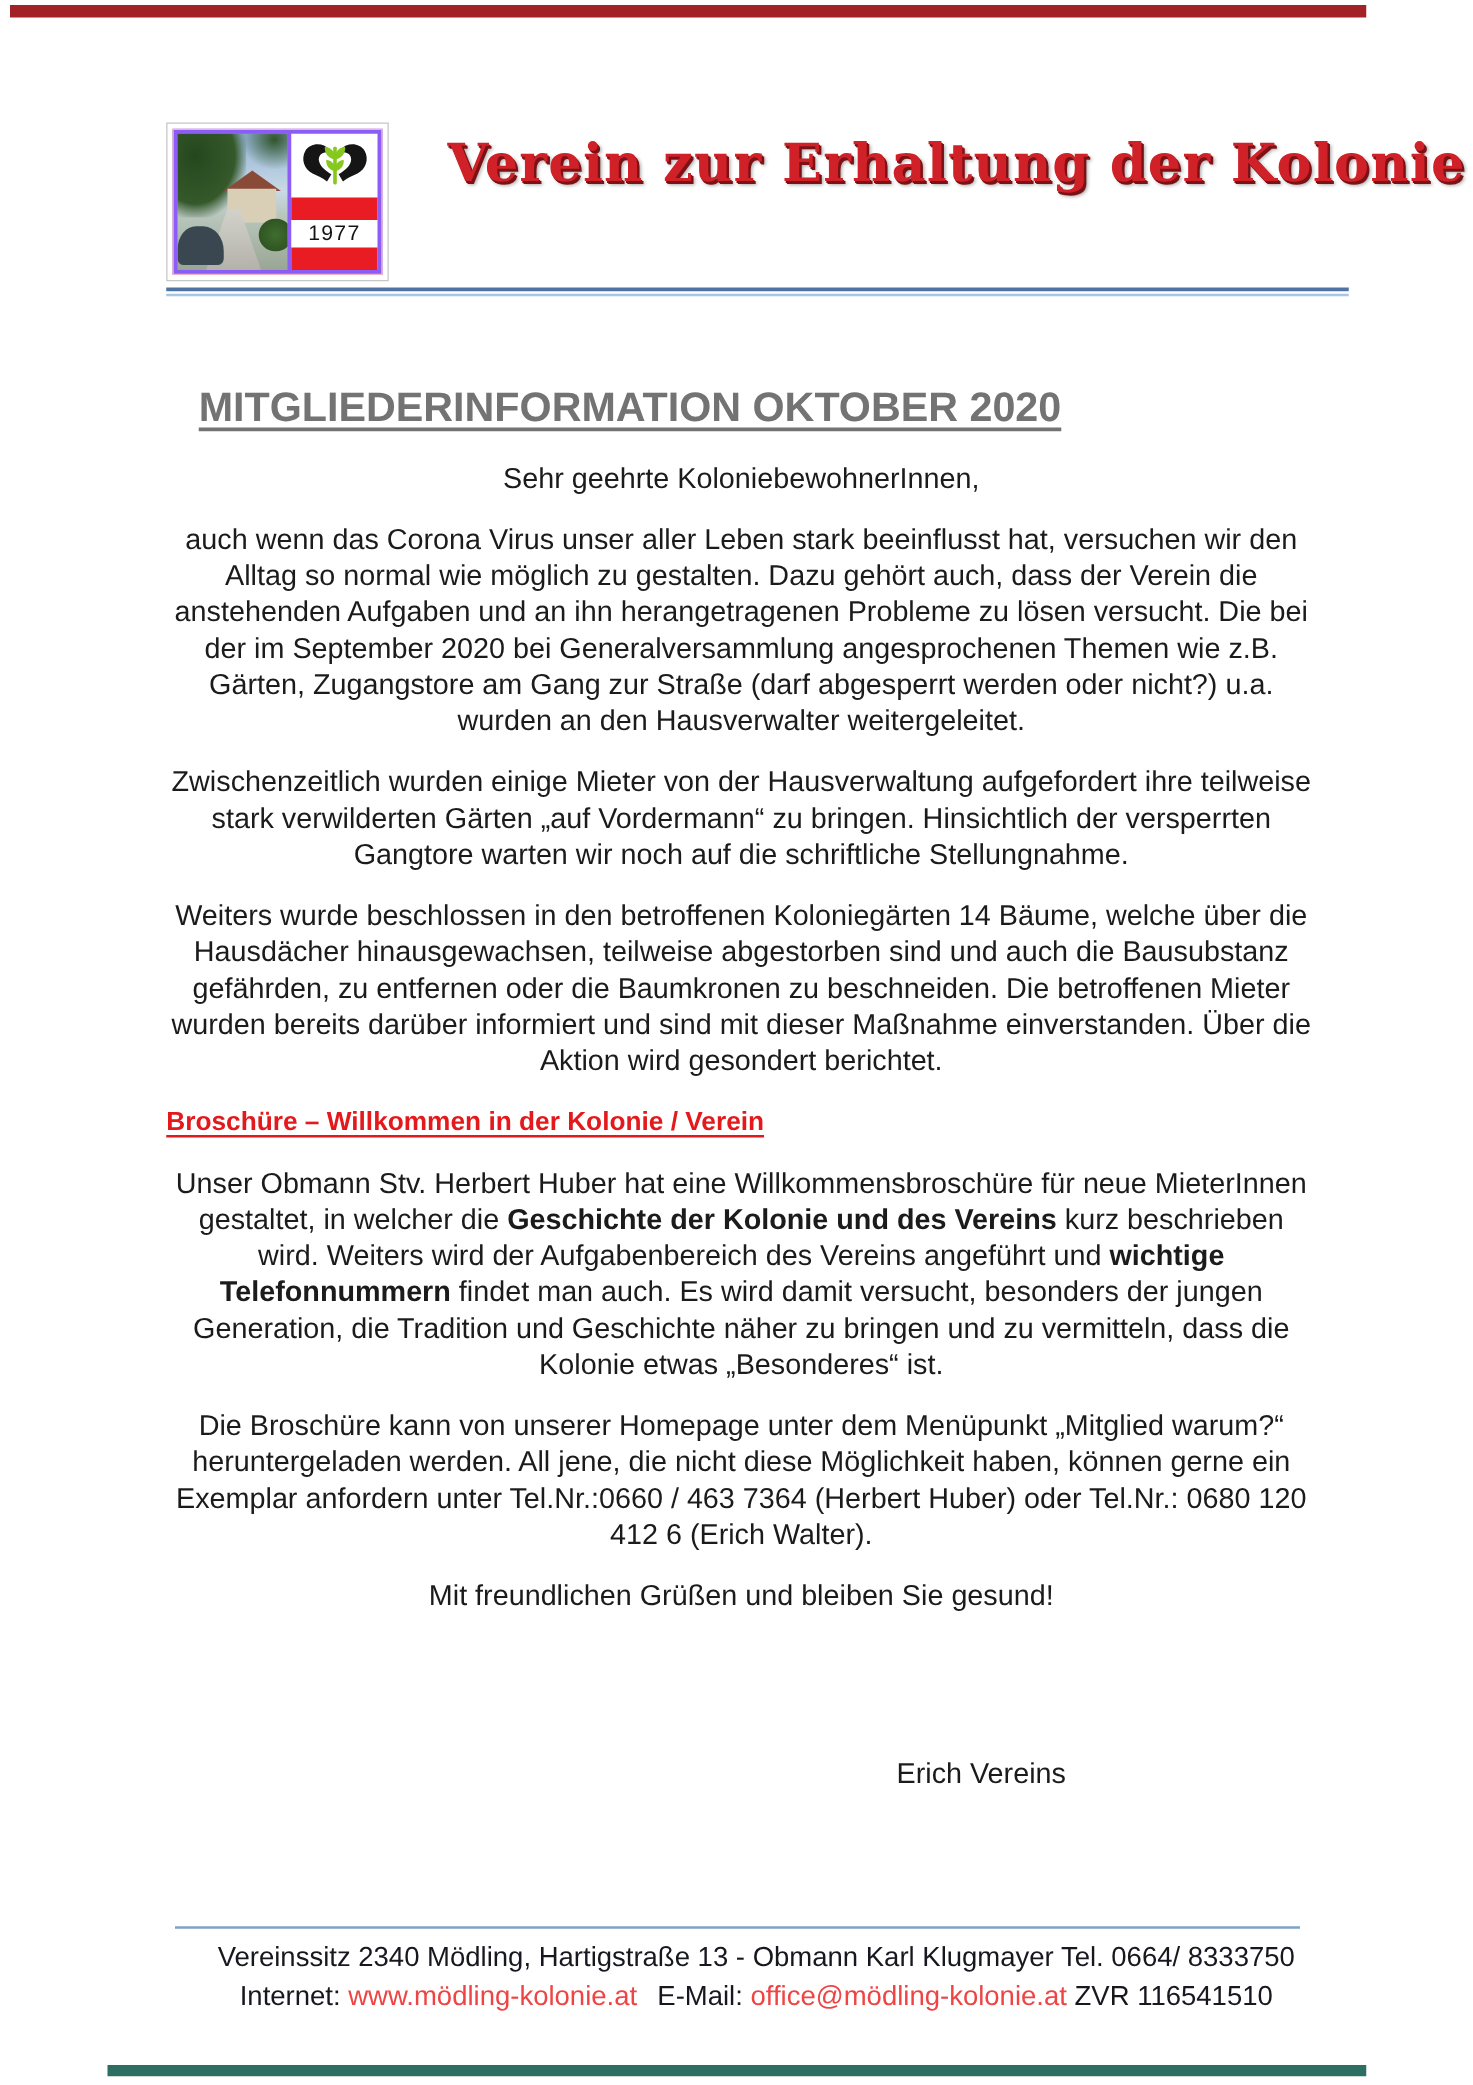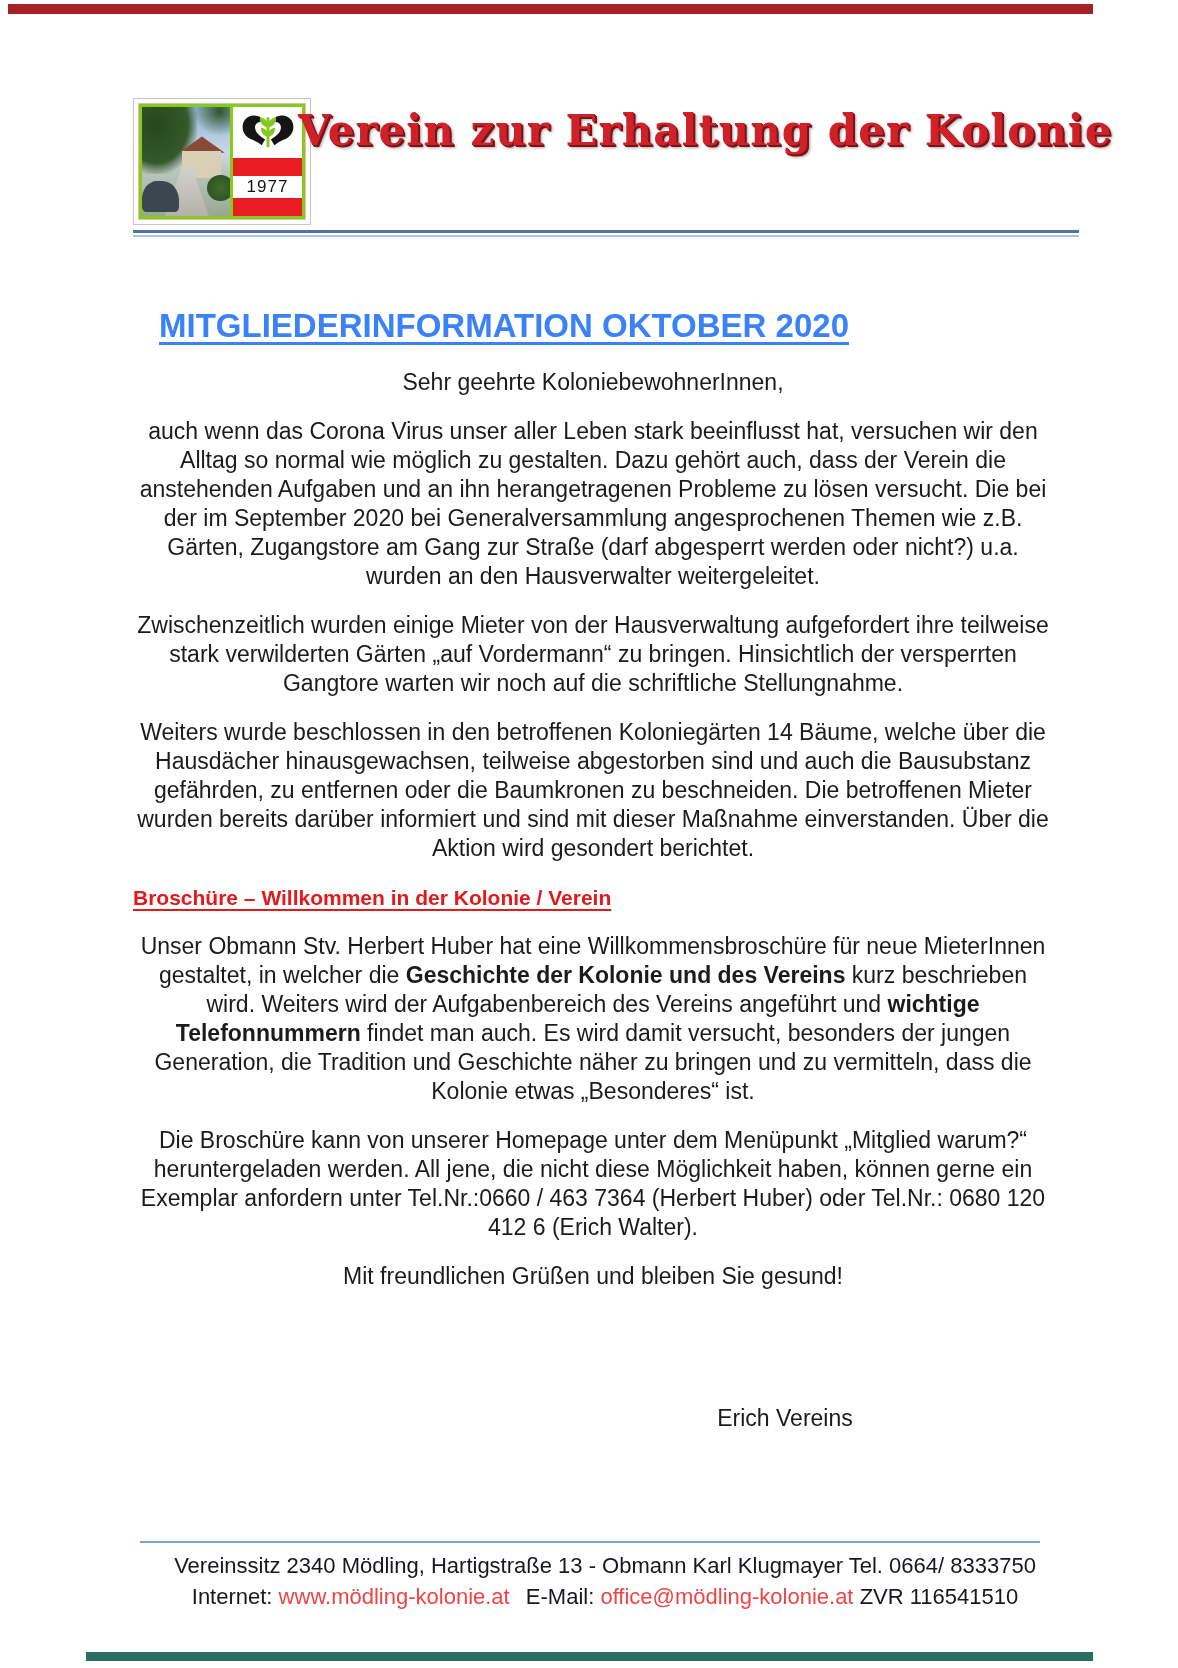--- a/index.html
+++ b/index.html
@@ -12,21 +12,21 @@
   .top-bar { position:absolute; top:4px; left:8px; width:1085px; height:10px; background:#a32225; }
   .bottom-bar { position:absolute; top:1652px; left:86px; width:1007px; height:9px; background:#2b6f63; }
 
   
   .logo {
     position:absolute; top:98px; left:133px; width:178px; height:127px;
     border:1px solid #c6c6c6; background:#fff; padding:4px; box-sizing:border-box;
   }
   .logo-frame {
     width:100%; height:100%; box-sizing:border-box; border:1px solid #f0b6bc;
-    display:flex; padding:3px; gap:3px; background:#84cc16;
+    display:flex; padding:3px; gap:3px; background:#8b5cf6;
   }
   .photo {
     position:relative; flex:0 0 55%; overflow:hidden;
     background:linear-gradient(180deg,#8fb2d4 0%,#c9d9e6 42%,#b9c6bd 60%,#9aa694 100%);
   }
   .photo .tree1 { position:absolute; left:-22%; top:-14%; width:85%; height:75%;
     background:radial-gradient(ellipse at 45% 40%, #26471e 0%, #35592a 55%, rgba(53,89,42,0) 74%); }
   .photo .tree2 { position:absolute; right:-18%; top:-18%; width:60%; height:45%;
     background:radial-gradient(ellipse at 50% 50%, #31552a 0%, rgba(49,85,42,0) 70%); }
   .photo .roof { position:absolute; right:6%; top:27%; width:52%; height:15%;
@@ -40,36 +40,37 @@
     background:#3a4750; border-radius:40% 45% 12% 12% / 60% 65% 18% 18%; }
 
   .emblem-col { flex:1; display:flex; flex-direction:column; background:#fff; }
   .emblem { height:52px; display:flex; align-items:center; justify-content:center; }
   .stripe-red { height:18px; background:#ea1c23; }
   .stripe-year { height:23px; display:flex; align-items:center; justify-content:center;
     font-size:17px; color:#141414; letter-spacing:1px; }
 
   
   .org-title {
-    position:absolute; top:102px; left:298px; width:768px; text-align:left;
+    position:absolute; top:102px; left:310px; width:768px; text-align:left;
     font-family:"DejaVu Serif", serif; font-weight:bold;
     color:#cf2127; font-size:42px; line-height:57px; white-space:nowrap;
     letter-spacing:1px;
     text-shadow:1px 1px 0 #7d1216, 2px 2px 0 #7d1216, 3px 3px 3px rgba(0,0,0,0.35);
+    padding-left:48px;
   }
 
   .header-rule { position:absolute; top:230px; left:133px; width:946px; }
   .header-rule .dark { height:3px; background:#4f74a3; }
   .header-rule .light { height:2px; background:#a9c6e4; margin-top:2px; }
 
   
   main { position:absolute; top:300px; left:133px; width:920px; font-size:23px; line-height:29px; }
   h1 {
     margin:6px 0 22px 26px; font-size:33px; line-height:40px; font-weight:bold;
-    color:#3b82f6; letter-spacing:0;
+    color:#737373; letter-spacing:0;
     text-decoration:underline; text-decoration-thickness:3px; text-underline-offset:5px;
   }
   main p { margin:0 0 20px 0;text-align:center; }
   h2 {
     margin:18px 0 20px 0; font-size:21px; line-height:29px; font-weight:bold; color:#e3191c;
     text-decoration:underline; text-decoration-thickness:2px; text-underline-offset:4px;
   }
   .signature { margin:112px 0 0 507px; width:290px; text-align:center; line-height:31px; }
 
   

